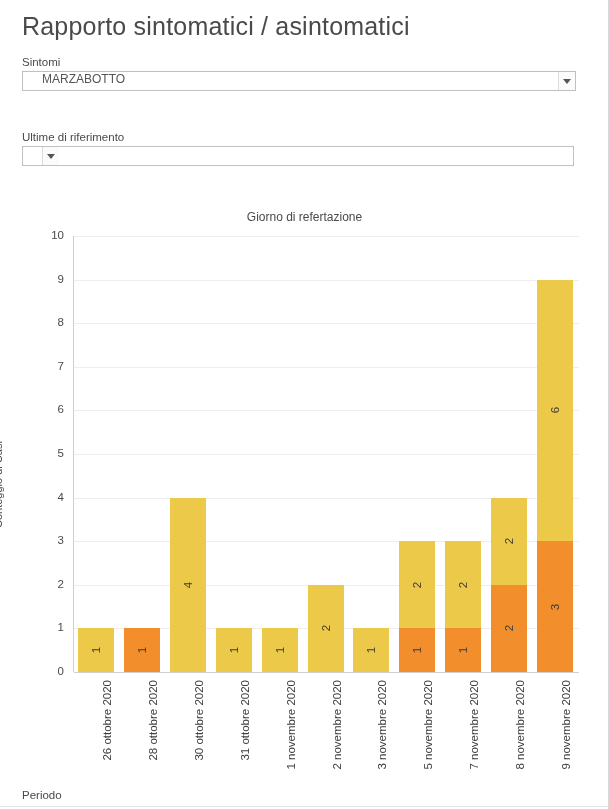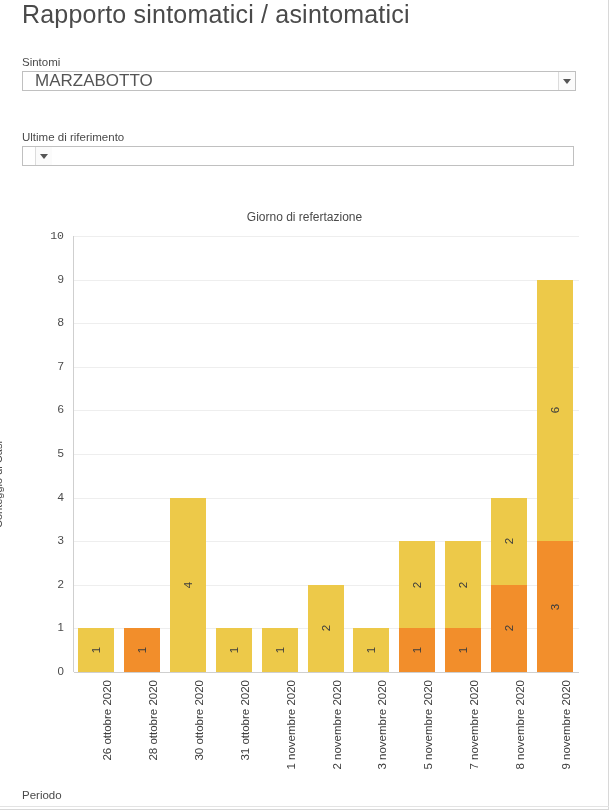--- a/index.html
+++ b/index.html
@@ -20,43 +20,42 @@
     width: 609px;
     height: 810px;
     box-sizing: border-box;
     border-right: 1px solid #d8d8d8;
     border-bottom: 1px solid #d8d8d8;
     background: #fff;
   }
   .title {
     position: absolute;
     left: 22px;
-    top: 0;
+    top: 12px;
     font-size: 25px;
     font-weight: 400;
     color: #4a4a4a;
     letter-spacing: 0.2px;
     white-space: nowrap;
   }
   .field-label {
     position: absolute;
     font-size: 11.5px;
     color: #4a4a4a;
   }
   .select-box {
     position: absolute;
     box-sizing: border-box;
     border: 1px solid #c0c0c0;
     background: #ffffff;
     height: 20px;
-    font-size: 17px;
+    font-size: 12px;
     color: #555;
     display: flex;
-    align-items: center;
-    padding-left: 12px;
+    padding-left: 19px;
   }
   .select-box .val {
     flex: 1;
     overflow: hidden;
     white-space: nowrap;
     text-overflow: ellipsis;
   }
   .select-arrow {
     width: 16px;
     height: 18px;
@@ -230,21 +229,21 @@
         <div class="ylab" style="left: 38px; top: 437px;">0</div>
         <div class="ylab" style="left: 38px; top: 393.4px;">1</div>
         <div class="ylab" style="left: 38px; top: 349.8px;">2</div>
         <div class="ylab" style="left: 38px; top: 306.2px;">3</div>
         <div class="ylab" style="left: 38px; top: 262.6px;">4</div>
         <div class="ylab" style="left: 38px; top: 219px;">5</div>
         <div class="ylab" style="left: 38px; top: 175.4px;">6</div>
         <div class="ylab" style="left: 38px; top: 131.8px;">7</div>
         <div class="ylab" style="left: 38px; top: 88.2px;">8</div>
         <div class="ylab" style="left: 38px; top: 44.6px;">9</div>
-        <div class="ylab" style="left: 38px; top: 1px; font-family: Liberation Mono, monospace;">10</div>
+        <div class="ylab" style="left: 38px; top: 1px;">10</div>
       </div>
     <div class="bars" id="bars">
         <div class="bar-group" style="left: 4.95455px; width: 36px; height: 43.6px;">
           <div class="seg" style="bottom: 0px; height: 43.6px; background: rgb(237, 201, 73);">
             <span class="seg-label">1</span>
           </div>
         </div>
         <div class="bar-group" style="left: 50.8636px; width: 36px; height: 43.6px;">
           <div class="seg" style="bottom: 0px; height: 43.6px; background: rgb(242, 142, 43);">
             <span class="seg-label">1</span>

